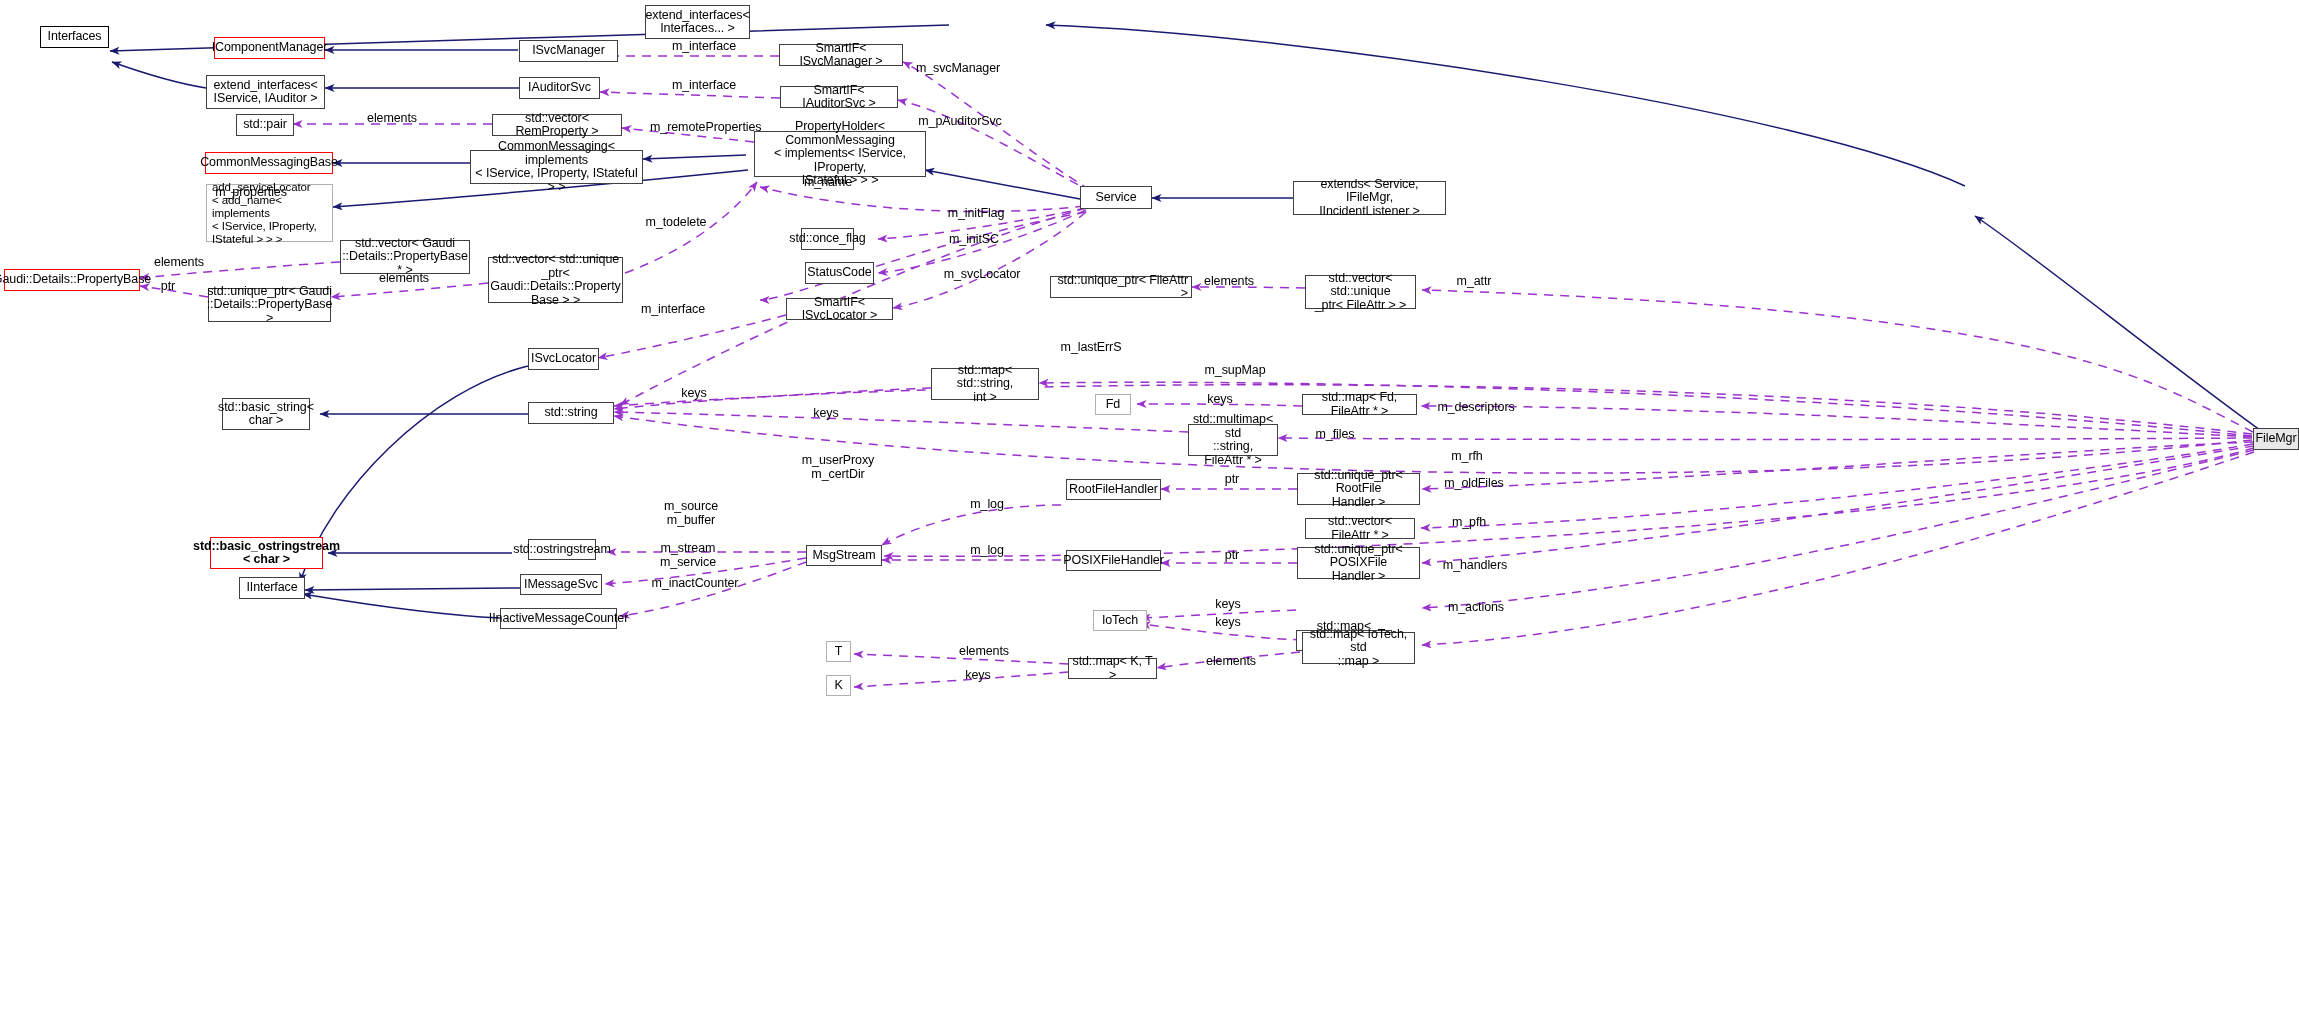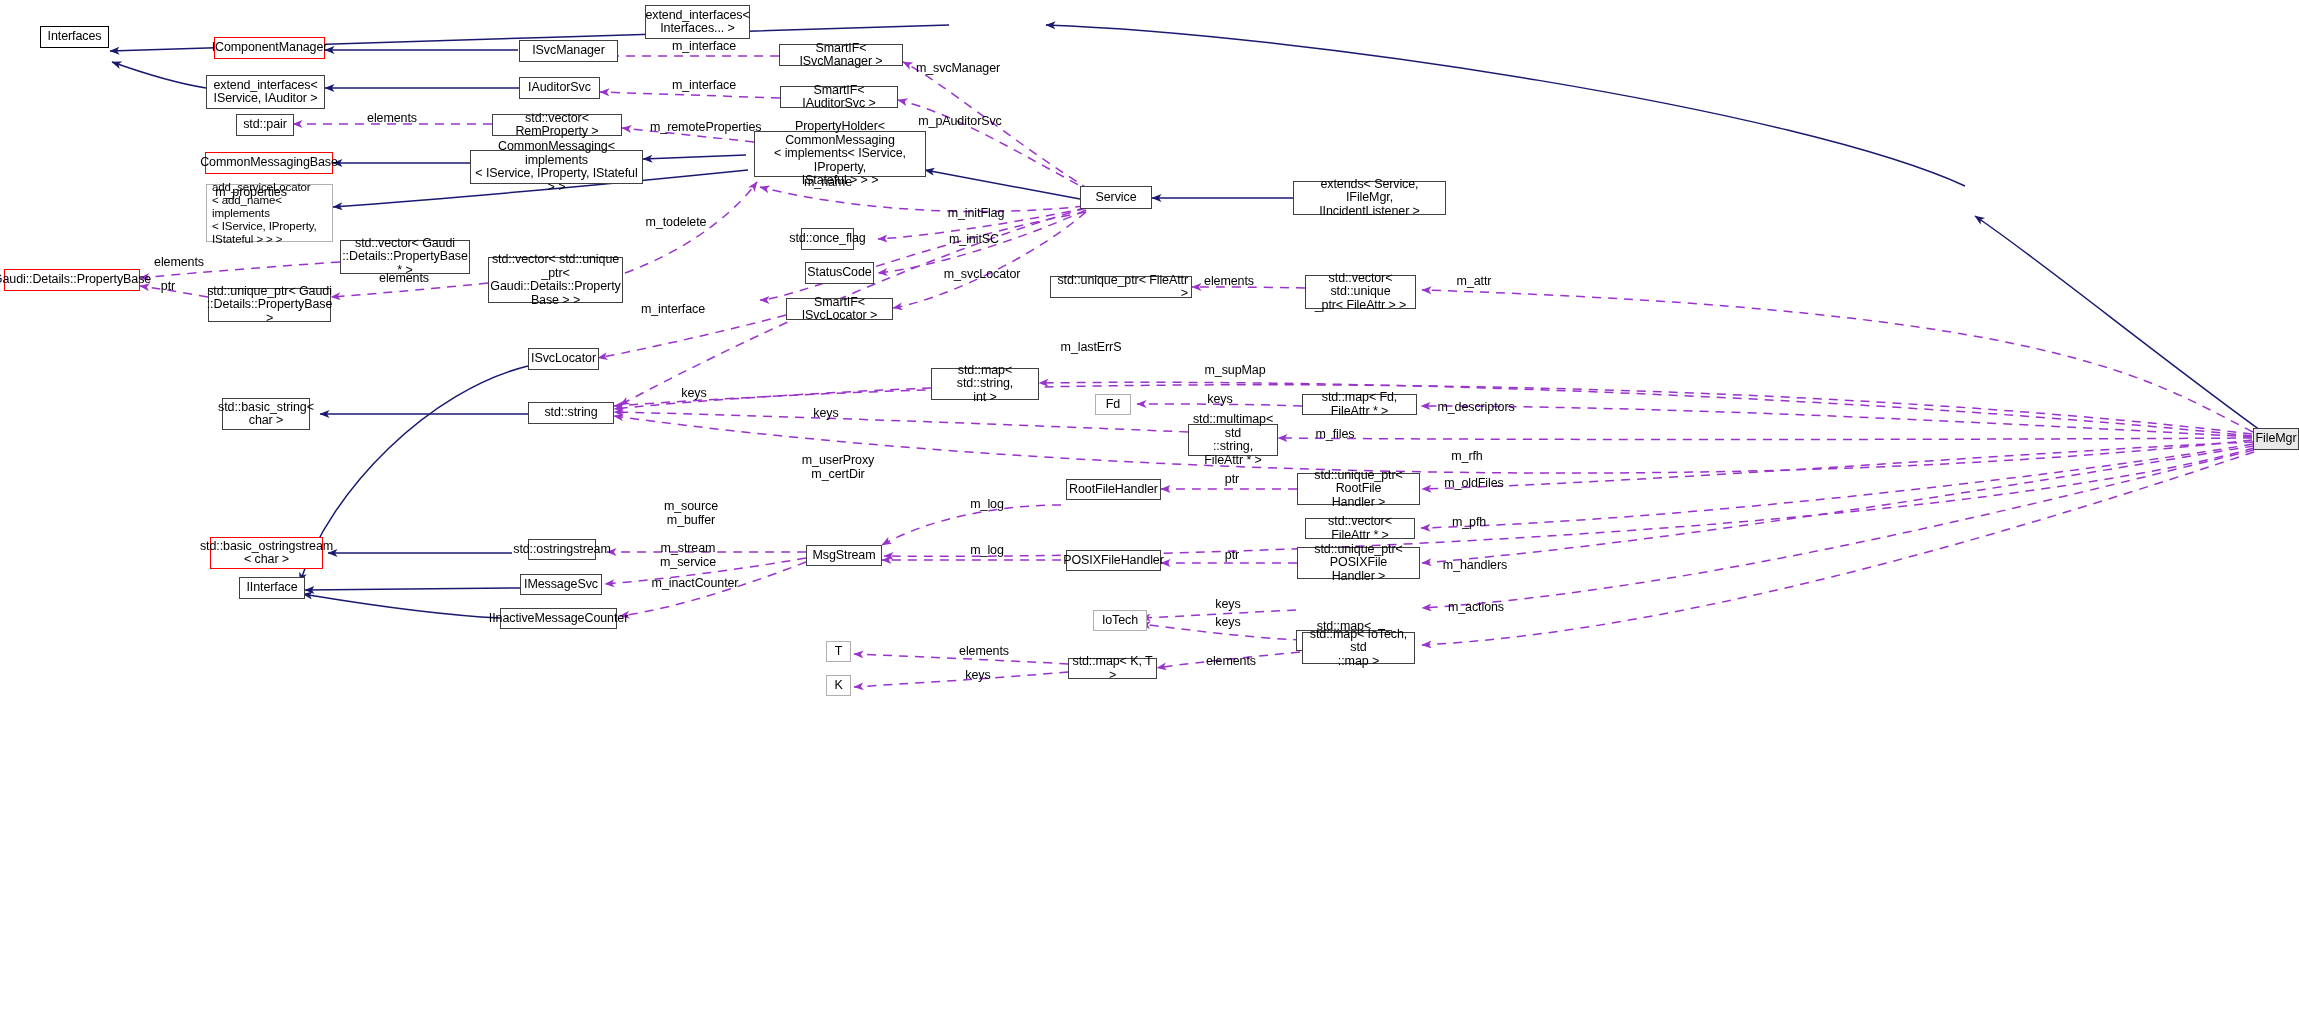--- a/index.html
+++ b/index.html
@@ -235,21 +235,21 @@
   <div class="node dark" style="left:931px;top:368px;width:108px;height:32px;">std::map&lt; std::string,
 int &gt;</div>
   <div class="node grey" style="left:1095px;top:394px;width:36px;height:21px;">Fd</div>
   <div class="node dark" style="left:1302px;top:394px;width:115px;height:21px;">std::map&lt; Fd, FileAttr * &gt;</div>
   <div class="node dark" style="left:1188px;top:424px;width:90px;height:32px;">std::multimap&lt; std
 ::string, FileAttr * &gt;</div>
   <div class="node dark" style="left:1066px;top:479px;width:95px;height:21px;">RootFileHandler</div>
   <div class="node dark" style="left:1297px;top:473px;width:123px;height:32px;">std::unique_ptr&lt; RootFile
 Handler &gt;</div>
   <div class="node dark" style="left:1305px;top:518px;width:110px;height:21px;">std::vector&lt; FileAttr * &gt;</div>
-  <div class="node red" style="left:210px;top:537px;width:113px;height:32px;">std::basic_ostringstream
+  <div class="node red" style="left:210px;top:537px;width:113px;height:32px;font-weight:bold;">std::basic_ostringstream
 &lt; char &gt;</div>
   <div class="node dark" style="left:528px;top:539px;width:68px;height:21px;">std::ostringstream</div>
   <div class="node dark" style="left:806px;top:545px;width:76px;height:21px;">MsgStream</div>
   <div class="node dark" style="left:1066px;top:550px;width:95px;height:21px;">POSIXFileHandler</div>
   <div class="node dark" style="left:1297px;top:547px;width:123px;height:32px;">std::unique_ptr&lt; POSIXFile
 Handler &gt;</div>
   <div class="node dark" style="left:239px;top:577px;width:66px;height:22px;">IInterface</div>
   <div class="node dark" style="left:520px;top:574px;width:82px;height:21px;">IMessageSvc</div>
   <div class="node dark" style="left:500px;top:608px;width:117px;height:21px;">IInactiveMessageCounter</div>
   <div class="node dark" style="left:1296px;top:630px;width:96px;height:21px;">std::map&lt; IoTech, FileHdlr &gt;</div>

